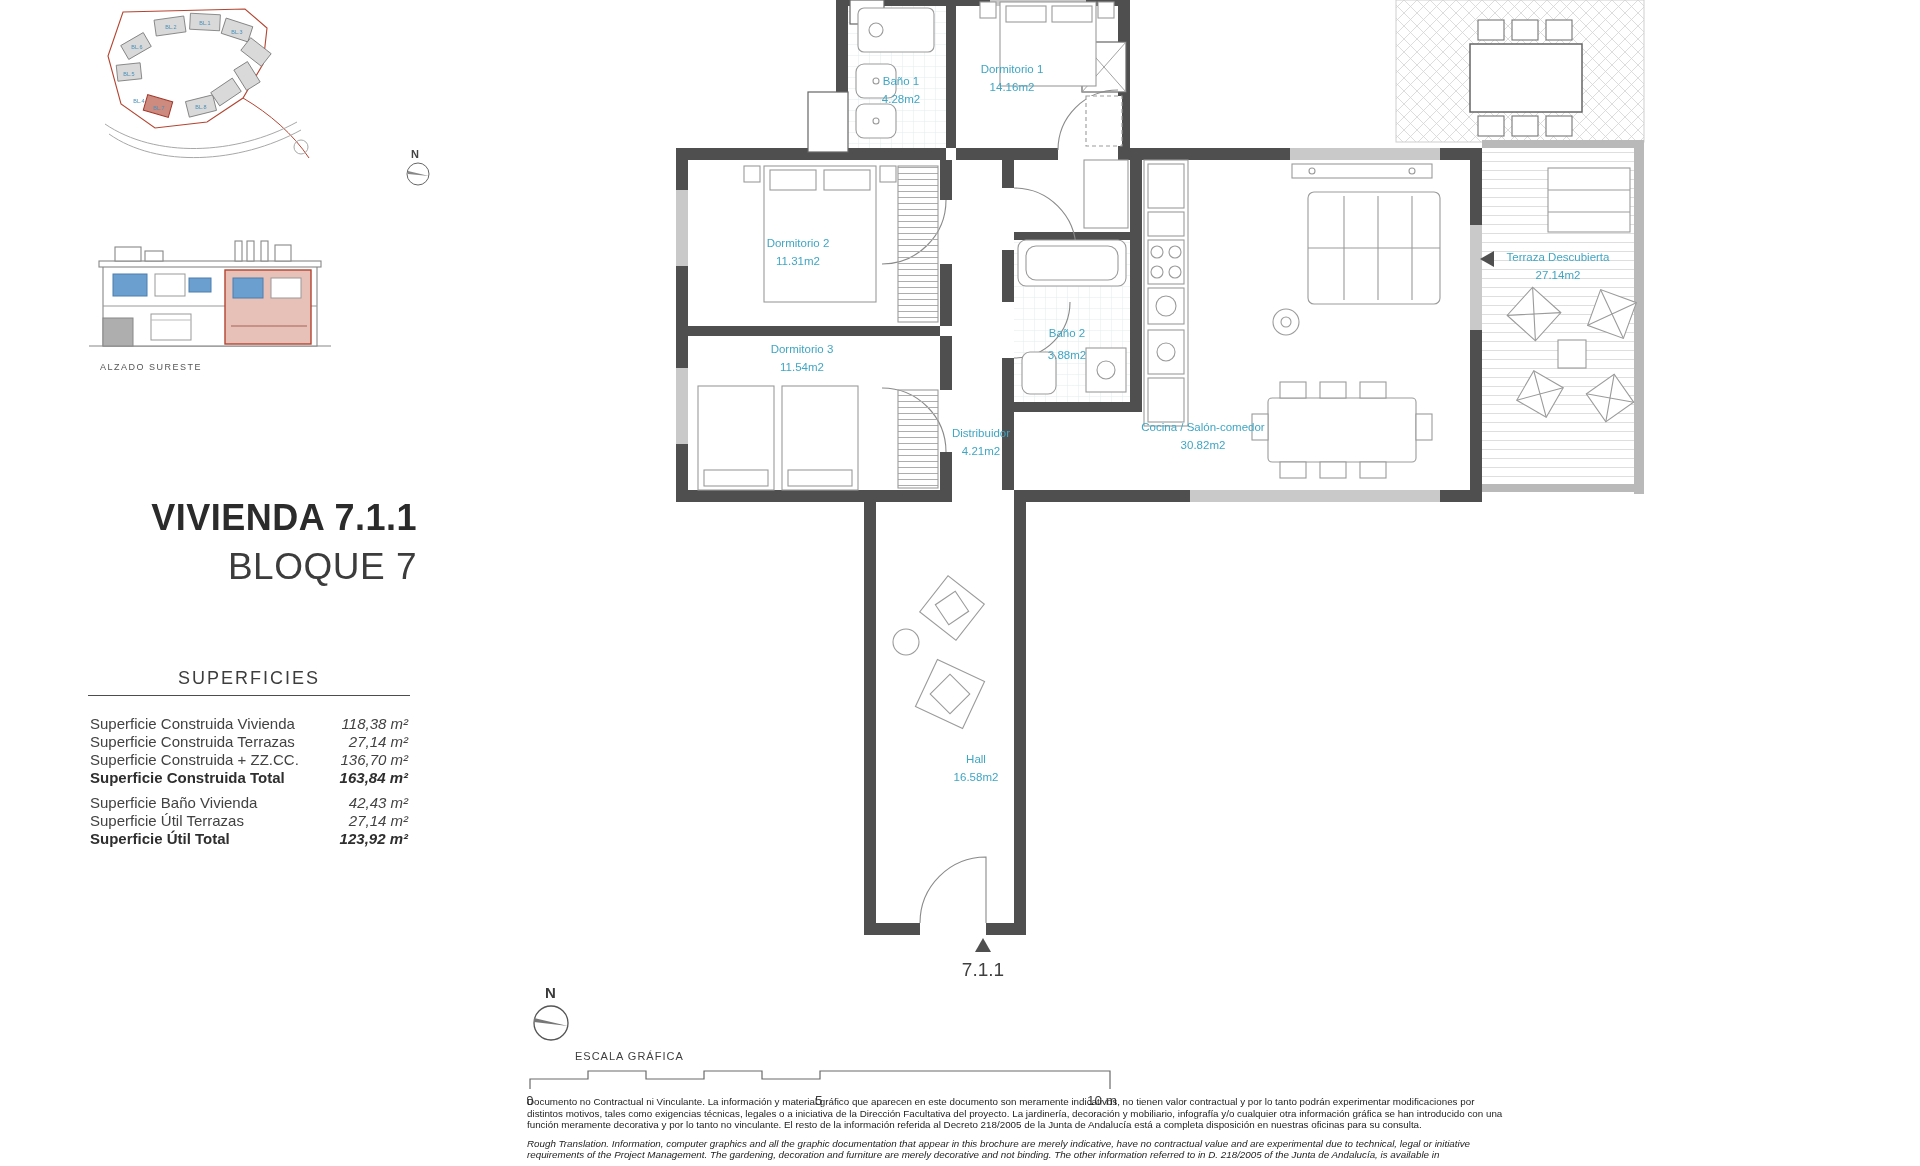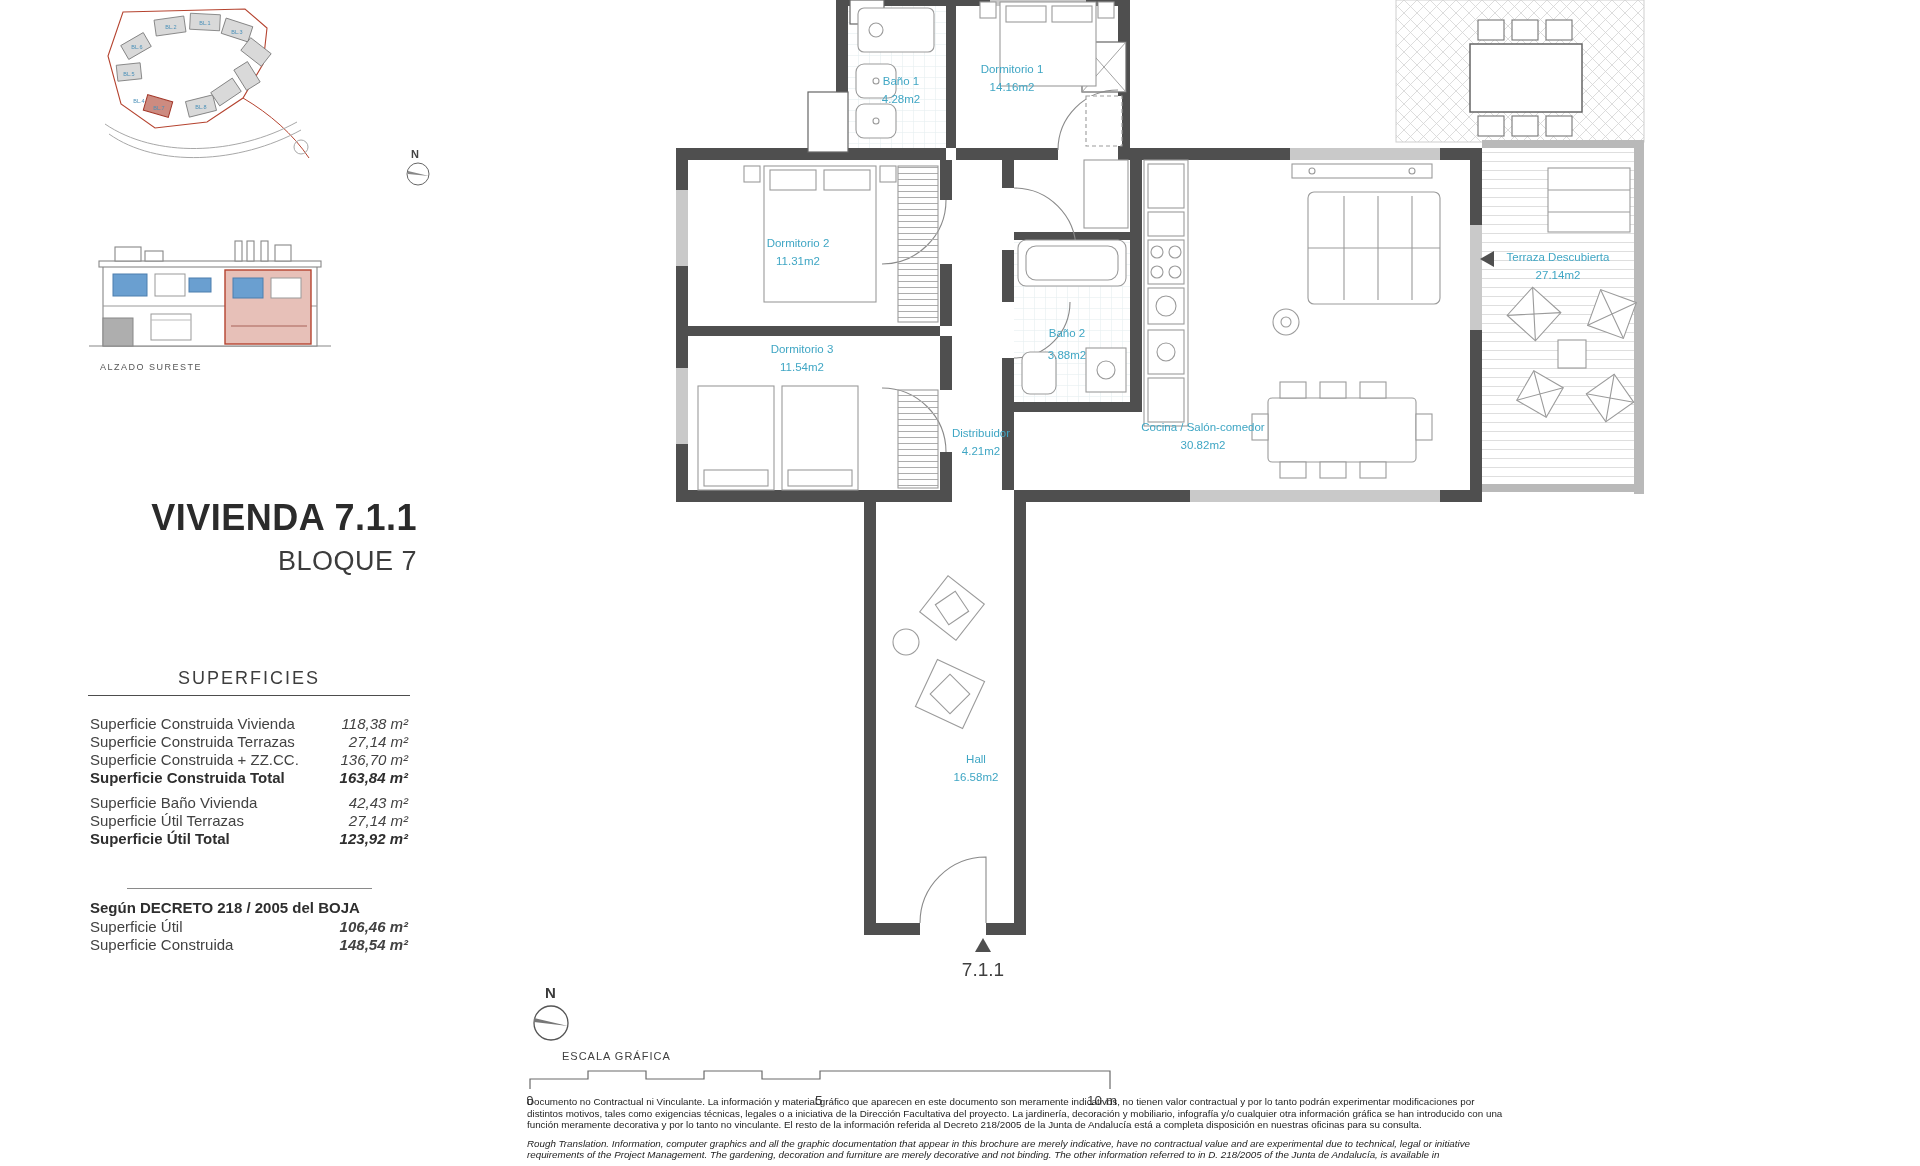--- a/index.html
+++ b/index.html
@@ -4,40 +4,40 @@
 <style>
   * { margin:0; padding:0; box-sizing:border-box; }
   html,body { background:#ffffff; }
   body { font-family:"Liberation Sans", sans-serif; color:#3a3a3a; }
   .canvas { position:relative; width:1920px; height:1166px; background:#fff; overflow:hidden; }
   .abs { position:absolute; }
 
   
   .title-block { left:85px; top:497px; width:332px; text-align:right; }
   .title { font-size:36px; font-weight:bold; letter-spacing:.5px; color:#2b2b2b; }
-  .subtitle { font-size:27px; color:#3c3c3c; margin-top:7px; letter-spacing:.5px; }
+  .subtitle { font-size:37px; color:#3c3c3c; margin-top:7px; letter-spacing:.5px; }
 
   .sup { left:88px; top:668px; width:322px; }
   .sup-header { text-align:center; font-size:18px; letter-spacing:2px; color:#3d3d3d; }
   .rule { border:none; border-top:1.5px solid #4d4d4d; margin-top:6px; }
   .rows { margin-top:19px; }
   .row { display:flex; justify-content:space-between; font-size:15px; line-height:18px; color:#424242; padding:0 2px; }
   .row .val { font-style:italic; white-space:nowrap; }
   .row.bold { font-weight:bold; color:#2e2e2e;gap:24px; }
   .grp2 { margin-top:7px; }
 
   .decreto { left:88px; top:888px; width:322px; }
   .rule2 { width:245px; margin:0 auto; border:none; border-top:1px solid #8a8a8a; }
   .decreto .lead { font-weight:bold; font-size:15px; margin:10px 0 2px 2px; color:#2e2e2e; }
   .decreto .row .val { font-weight:bold; }
 
   
   .north-mini-label { left:411px; top:148px; font-size:11px; font-weight:bold; color:#444; }
   .north-scale-label { left:545px; top:984px; font-size:15px; font-weight:bold; color:#3a3a3a; }
-  .scale-caption { left:536px; top:1050px; font-size:11px; letter-spacing:1px; color:#3f3f3f;padding-left:26px; }
+  .scale-caption { left:549px; top:1050px; font-size:11px; letter-spacing:1px; color:#3f3f3f;padding-left:26px; }
   .elev-caption { left:100px; top:362px; font-size:9px; letter-spacing:1.5px; color:#555; }
 
   .legal { left:527px; top:1096px; width:978px; font-size:9.8px; line-height:1.18; color:#1e1e1e; }
   .legal p + p { margin-top:7px; }
   .legal .lead { font-weight:normal; }
   .legal .en { font-style:italic; }
 
   svg { display:block; }
   svg text { font-family:"Liberation Sans", sans-serif; }
 </style>
@@ -147,32 +147,20 @@
           <span class="lbl">Superficie Útil Terrazas</span>
           <span class="val">27,14 m²</span>
         </div>
       <div class="row bold">
           <span class="lbl">Superficie Útil Total</span>
           <span class="val">123,92 m²</span>
         </div>
     </div>
   </div>
 
-  <div class="abs decreto">
-    <hr class="rule2">
-    <div class="lead">Según DECRETO 218 / 2005 del BOJA</div>
-    <div class="row">
-        <span class="lbl">Superficie Útil</span>
-        <span class="val">106,46 m²</span>
-      </div>
-    <div class="row">
-        <span class="lbl">Superficie Construida</span>
-        <span class="val">148,54 m²</span>
-      </div>
-  </div>
 
   <svg class="abs" style="left:530px;top:0" width="1130" height="985" viewBox="530 0 1130 985">
     <defs>
       <pattern id="tile" width="11" height="11" patternUnits="userSpaceOnUse">
         <path d="M11 0H0V11" fill="none" stroke="#e2ebee" stroke-width="1"></path>
       </pattern>
       <pattern id="deck" width="10" height="9" patternUnits="userSpaceOnUse">
         <path d="M0 8.5H10" stroke="#dedede" stroke-width="1"></path>
       </pattern>
       <pattern id="lattice" width="13" height="13" patternUnits="userSpaceOnUse">

